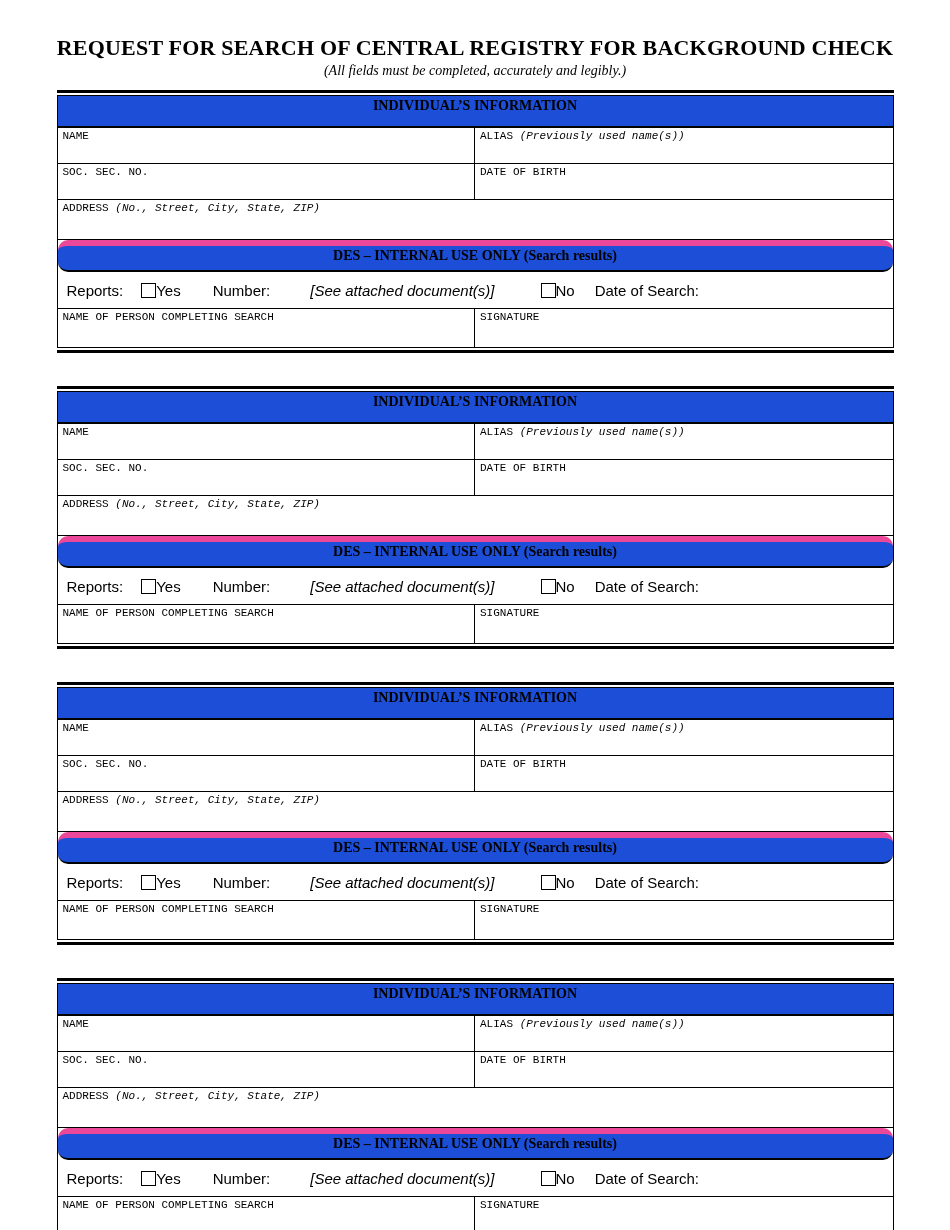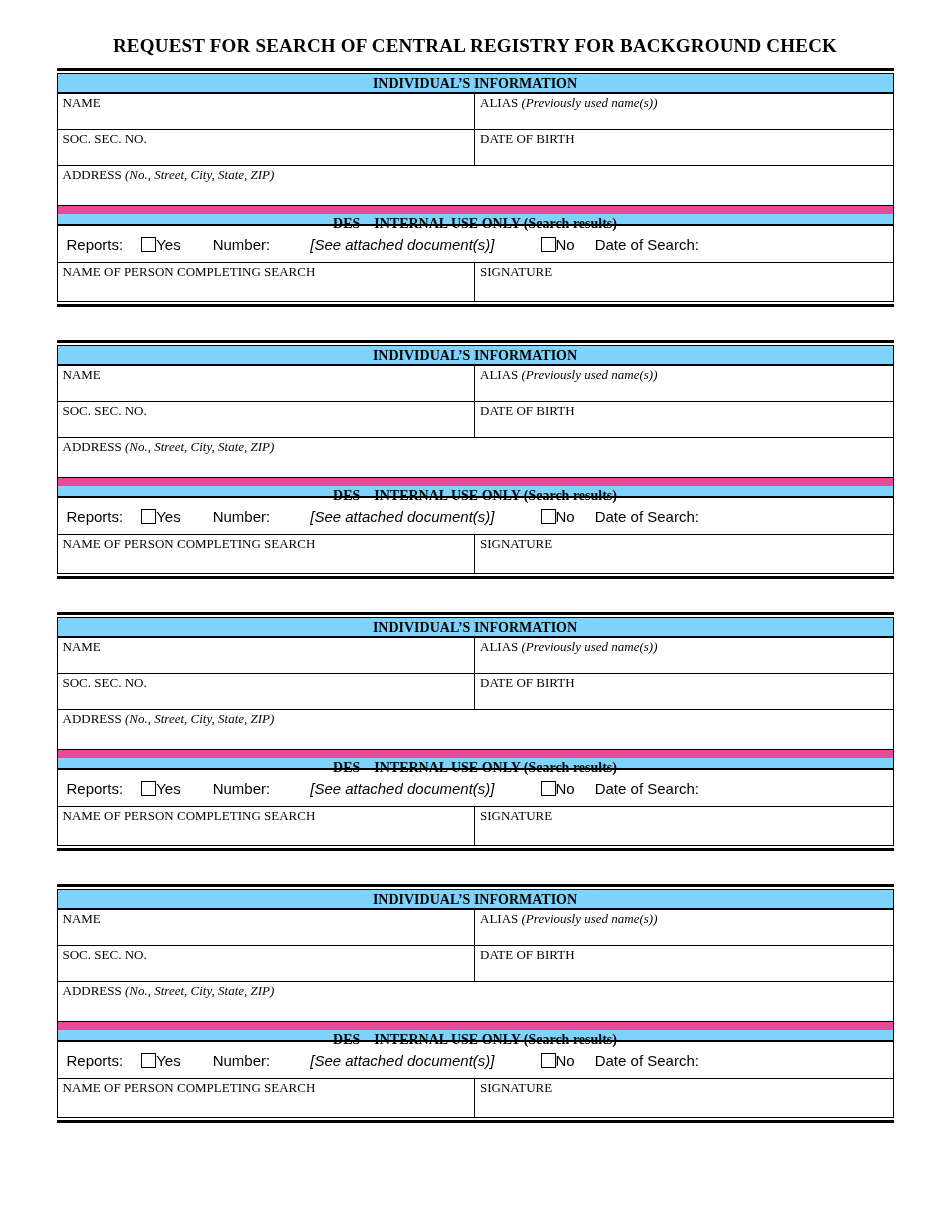--- a/index.html
+++ b/index.html
@@ -8,21 +8,21 @@
     position: relative;
     width: 950px;
     height: 1230px;
     background: #ffffff;
     font-family: "Liberation Serif", serif;
     color: #000;
     overflow: hidden;
   }
   .title-wrap { padding-top: 35px; text-align: center; }
   .form-title {
-    font-size: 19px;
+    font-size: 22px;
     font-weight: bold;
     letter-spacing: 0.2px;
     font-family: "Liberation Serif", serif;
   }
   .form-subtitle {
     margin-top: 2px;
     font-size: 14px;
     font-style: italic;
     font-family: "Liberation Serif", serif;
   }
@@ -30,39 +30,39 @@
   .block { width: 837px; margin: 0 auto 33px auto; }
 
   
   .dbl-rule { height: 3px; border-top: 1.2px solid #000; border-bottom: 2.4px solid #000; }
   .dbl-rule.top { margin-bottom: 2px; }
   .dbl-rule.bottom { margin-top: 2px; border-top: 2.4px solid #000; border-bottom: 1.2px solid #000; }
 
   .tbl { border: 1.6px solid #000; background: #fff; }
 
   .sec-hdr {
-    background: #7dd3fc;
+    background: #1d4ed8;
     text-align: center;
     font-weight: bold;
     font-size: 14px;
-    height: 20px;
+    height: 32px;
     line-height: 19px;
     border-bottom: 2px solid #000;
     font-family: "Liberation Serif", serif;
   }
-  .sec-hdr.des { border-top: 8px solid #ec4899; }
+  .sec-hdr.des { border-top: 6px solid #ec4899; border-radius: 10px; }
 
   .row { display: flex; border-bottom: 1px solid #000; }
   .row:last-child { border-bottom: none; }
 
   .cell {
     flex: 1 1 50%;
     padding: 2px 5px;
-    font-family: Liberation Serif, serif;
-    font-size: 13px;
+    font-family: Liberation Mono, monospace;
+    font-size: 11px;
     line-height: 13px;
   }
   .cell.left { border-right: 1px solid #000; }
   .cell .note { font-style: italic; }
   .h36 { height: 36px; }
   .h40 { height: 40px; justify-content: center; }
   .h38 { height: 38px; }
 
   .reports-row {
     display: flex;
@@ -87,20 +87,21 @@
   .lbl-number { margin-left: 32px; }
   .lbl-attached { margin-left: 40px; font-style: italic; }
   .lbl-date { margin-left: 20px; }
 </style>
 </head>
 <body>
 
 <div class="page">
   <div class="title-wrap">
     <div class="form-title">REQUEST FOR SEARCH OF CENTRAL REGISTRY FOR BACKGROUND CHECK</div>
+    <div class="form-subtitle">(All fields must be completed, accurately and legibly.)</div>
   </div>
   <div class="blocks">
   <div class="block">
     <div class="dbl-rule top"></div>
     <div class="tbl">
 
       <div class="sec-hdr">INDIVIDUAL’S INFORMATION</div>
 
       <div class="row h36">
         <div class="cell left">

